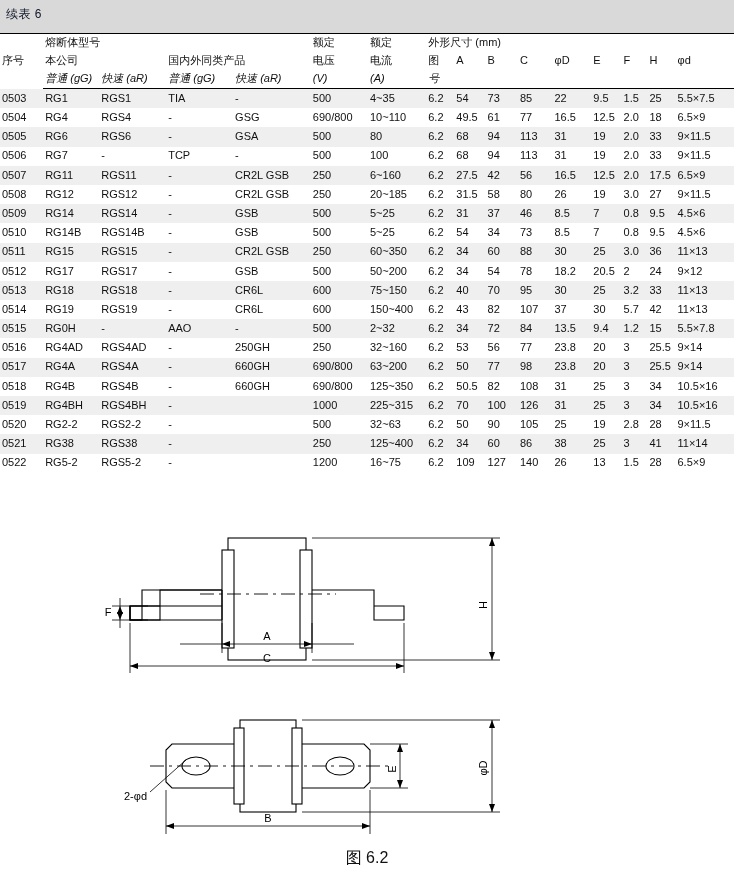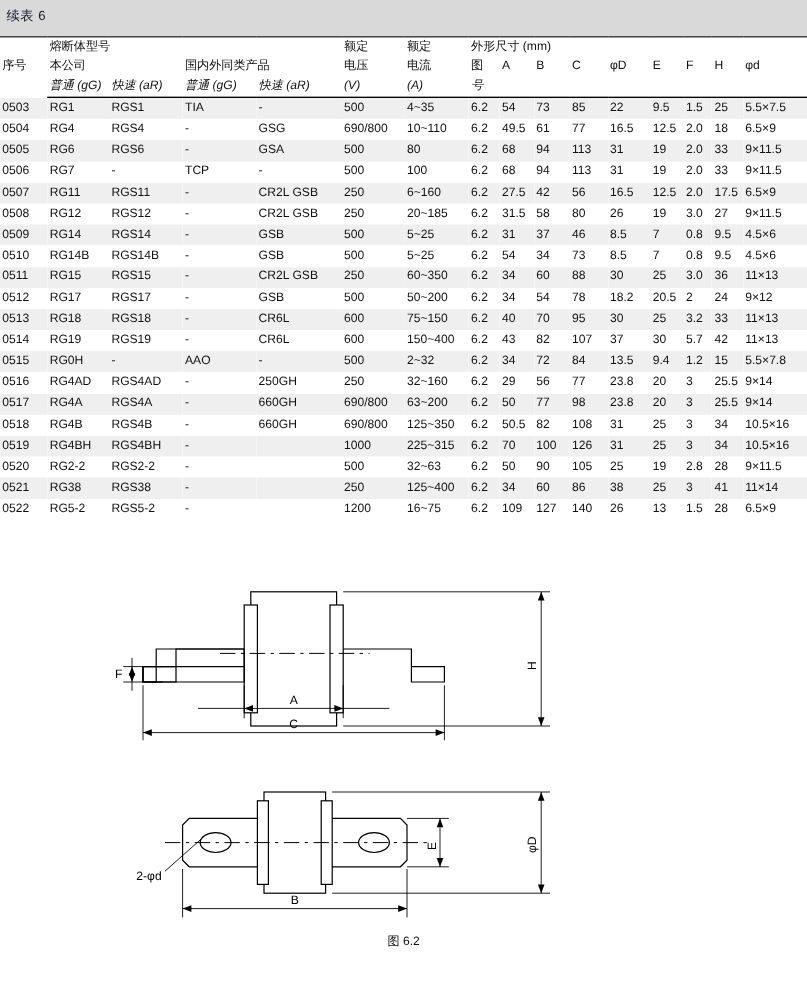--- a/index.html
+++ b/index.html
@@ -98,21 +98,21 @@
     top: 528px;
     width: 734px;
     height: 365px;
   }
   .fig-caption {
     position: absolute;
     left: 0;
     top: 848px;
     width: 734px;
     text-align: center;
-    font-size: 11px;
+    font-size: 16px;
   }
   svg { display: block; }
 </style>
 </head>
 <body>
 
 <div class="page">
 
   <div class="caption-bar">
     <div class="caption-text">续表 6</div>
@@ -412,21 +412,21 @@
           </tr>
           <tr class="data-row">
             <td>0516</td>
             <td>RG4AD</td>
             <td>RGS4AD</td>
             <td>-</td>
             <td>250GH</td>
             <td>250</td>
             <td>32~160</td>
             <td class="num">6.2</td>
-            <td class="num">29</td>
+            <td class="num">53</td>
             <td class="num">56</td>
             <td class="num">77</td>
             <td class="num">23.8</td>
             <td class="num">20</td>
             <td class="num">3</td>
             <td class="num">25.5</td>
             <td class="num">9×14</td>
           </tr>
           <tr class="data-row alt">
             <td>0517</td>

